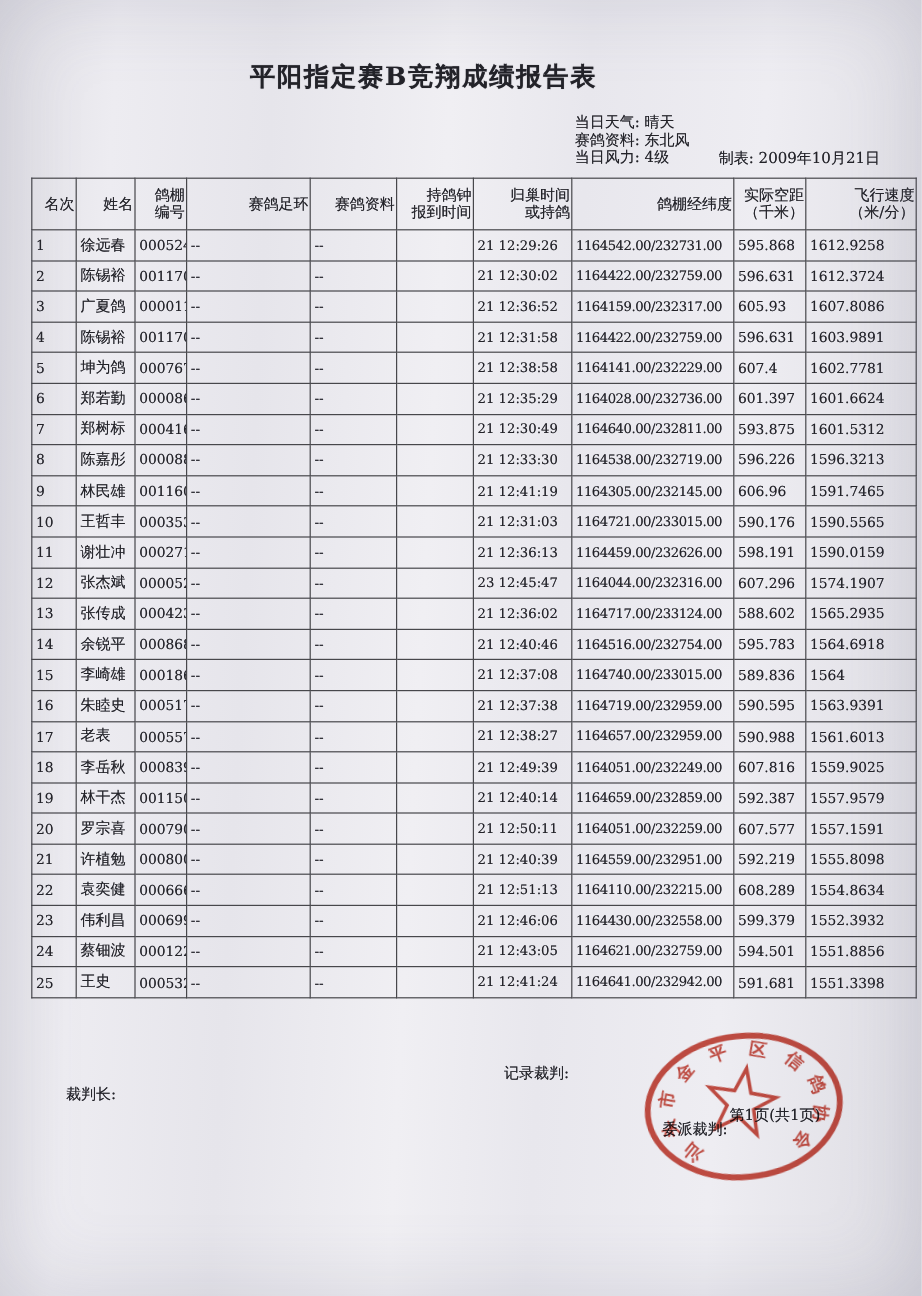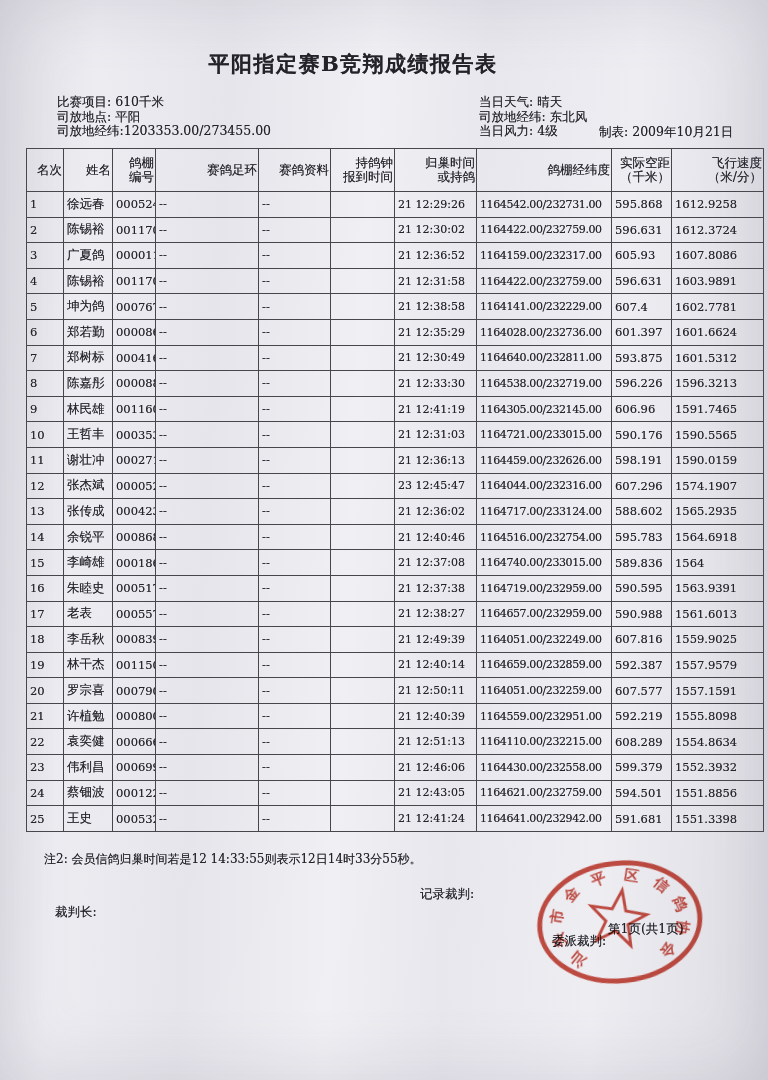--- a/index.html
+++ b/index.html
@@ -37,28 +37,23 @@
     color:#c4372a;mix-blend-mode:multiply;opacity:.88;transform:rotate(-6deg);filter:blur(.35px);}
   .stamp text{fill:currentColor;font-size:15px;font-weight:700;font-family:"DejaVu Serif","Liberation Serif",serif;}
 </style>
 </head>
 <body>
 
 <div class="page">
 
   <h1 class="title">平阳指定赛B竞翔成绩报告表</h1>
 
-  <div class="info info-left">
-    <div>比赛项目: 610千米</div>
-    <div>司放地点: 平阳</div>
-    <div>司放地经纬:1203353.00/273455.00</div>
-  </div>
   <div class="info info-right">
     <div>当日天气: 晴天</div>
-    <div>司放地经纬: 东北风</div>
+    <div>赛鸽资料: 东北风</div>
     <div>当日风力: 4级</div>
   </div>
   <div class="made">制表: 2009年10月21日</div>
 
   <table class="results">
     <colgroup>
       <col style="width:37px">
         <col style="width:49px">
         <col style="width:43px">
         <col style="width:103px">
@@ -385,21 +380,20 @@
           <td>--</td>
           <td></td>
           <td>21 12:41:24</td>
           <td>1164641.00/232942.00</td>
           <td>591.681</td>
           <td>1551.3398</td>
         </tr>
       </tbody>
   </table>
 
-  <div class="note note-2">注2: 会员信鸽归巢时间若是12 14:33:55则表示12日14时33分55秒。</div>
 
   <div class="sig sig-chief">裁判长:</div>
   <div class="sig sig-recorder">记录裁判:</div>
   <div class="sig sig-appointed">委派裁判:</div>
 
   <div class="page-label">第1页(共1页)</div>
 
   <svg class="stamp" viewBox="0 0 190 136" xmlns="http://www.w3.org/2000/svg">
     <ellipse cx="95" cy="66" rx="82" ry="60" fill="none" stroke="currentColor" stroke-width="5"></ellipse>
     <path d="M100.8,34 L102.3,55.4 L123,61.4 L103.1,69.5 L103.7,91 L89.9,74.6 L69.7,81.9 L81,63.6 L67.8,46.7 L88.7,51.8 Z" fill="none" stroke="currentColor" stroke-width="3" stroke-linejoin="miter"></path>

